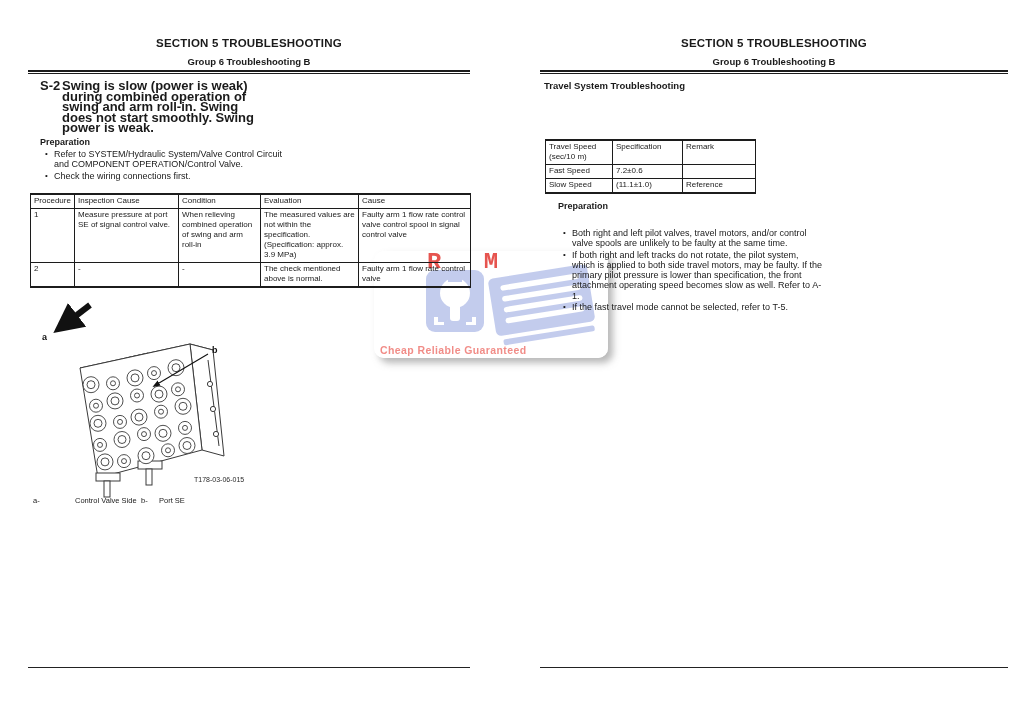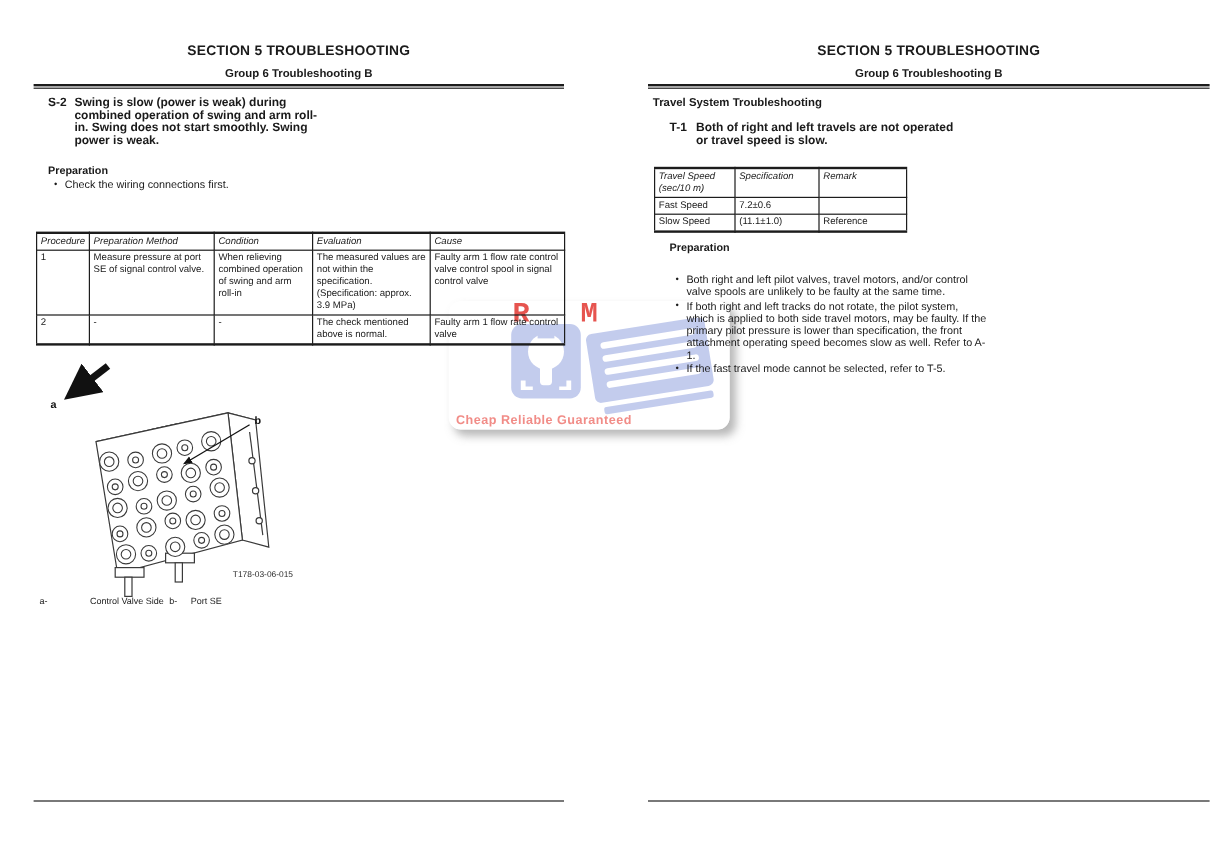--- a/index.html
+++ b/index.html
@@ -9,34 +9,34 @@
   .page-left  { left:28px;  width:442px; }
   .page-right { left:540px; width:468px; }
 
   .doc-title    { position:absolute; top:37px; width:100%; text-align:center;
                   font-size:11.5px; font-weight:bold; letter-spacing:.2px; }
   .doc-subtitle { position:absolute; top:56px; width:100%; text-align:center;
                   font-size:9.5px; font-weight:bold; }
   .header-rule  { position:absolute; top:70px; width:100%; height:4px;
                   border-top:2px solid #1c1c1c; border-bottom:1px solid #1c1c1c; }
 
-  .problem-block { position:absolute; font-weight:bold; font-size:10px; line-height:10.5px; }
+  .problem-block { position:absolute; font-weight:bold; font-size:13px; line-height:10.5px; }
   .problem-id   { position:absolute; left:0; top:0; }
   .problem-text { display:block; }
 
   .prep-heading { position:absolute; font-size:9px; font-weight:bold; }
   .bullet-list  { position:absolute; font-size:9px; line-height:10.3px; }
   .bullet-item  { position:relative; padding-left:10px; margin-bottom:1px; }
   .bullet-item::before { content:"\2022"; position:absolute; left:1px; top:0; font-size:8px; }
 
   table { border-collapse:collapse; table-layout:fixed; }
   .doc-table { position:absolute; border-top:2px solid #1c1c1c; border-bottom:2px solid #1c1c1c; }
   .doc-table th, .doc-table td { border:1px solid #1c1c1c; font-weight:normal;
       font-size:8px; line-height:10px; text-align:left; vertical-align:top; padding:1px 3px 2px 3px; }
-  .doc-table thead th { border-bottom:1.5px solid #1c1c1c;font-style:italic; }
+  .doc-table thead th { border-bottom:1.5px solid #1c1c1c; }
 
   .figure-svg   { position:absolute; left:10px; top:298px; }
   .figure-caption { position:absolute; left:166px; top:476px; font-size:7px; color:#2a2a2a; }
   .figure-legend  { position:absolute; top:496px; left:0; width:100%; font-size:7.5px; }
   .legend-key-a   { position:absolute; left:5px; }
   .legend-label-a { position:absolute; left:27px;margin-left:20px; }
   .legend-key-b   { position:absolute; left:113px; }
   .legend-label-b { position:absolute; left:131px; }
 
   .section-heading { position:absolute; top:80px; left:4px; font-size:9.5px; font-weight:bold; }
@@ -95,35 +95,36 @@
   <div class="doc-subtitle">Group 6 Troubleshooting B</div>
   <div class="header-rule"></div>
 
   <div class="problem-block" style="left:12px; top:81px; width:250px;">
     <span class="problem-id">S-2</span>
     <span class="problem-text" style="margin-left:22px; width:205px;">Swing is slow (power is weak) during combined operation of swing and arm roll-in. Swing does not start smoothly. Swing power is weak.</span>
   </div>
 
   <div class="prep-heading" style="left:12px; top:137px;">Preparation</div>
   <div class="bullet-list" style="left:16px; top:149px; width:240px;">
+    <div class="bullet-item" style="width:240px;">Refer to SYSTEM/Hydraulic System/Valve Control Circuit and COMPONENT OPERATION/Control Valve.</div>
     <div class="bullet-item">Check the wiring connections first.</div>
   </div>
 
   <table class="doc-table" style="left:2px; top:193px; width:440px;">
     <colgroup>
         <col style="width:44px">
         <col style="width:104px">
         <col style="width:82px">
         <col style="width:98px">
         <col style="width:112px">
       </colgroup>
     <thead>
       <tr>
         <th>Procedure</th>
-        <th>Preparation Method</th>
+        <th>Inspection Cause</th>
         <th>Condition</th>
         <th>Evaluation</th>
         <th>Cause</th>
       </tr>
     </thead>
     <tbody>
       <tr>
         <td>1</td>
         <td>Measure pressure at port SE of signal control valve.</td>
         <td>When relieving combined operation of swing and arm roll-in</td>
@@ -241,24 +242,20 @@
   <div class="footer-rule"></div>
 </div>
 
 <div class="page page-right">
   <div class="doc-title">SECTION 5 TROUBLESHOOTING</div>
   <div class="doc-subtitle">Group 6 Troubleshooting B</div>
   <div class="header-rule"></div>
 
   <div class="section-heading">Travel System Troubleshooting</div>
 
-  <div class="problem-block" style="left:18px; top:102px; width:270px;">
-    <span class="problem-id">T-1</span>
-    <span class="problem-text" style="margin-left:22px; width:218px;">Both of right and left travels are not operated or travel speed is slow.</span>
-  </div>
 
   <table class="doc-table" style="left:5px; top:139px; width:210px;">
     <colgroup>
         <col style="width:67px">
         <col style="width:70px">
         <col style="width:73px">
       </colgroup>
     <thead>
       <tr>
         <th>Travel Speed (sec/10 m)</th>

